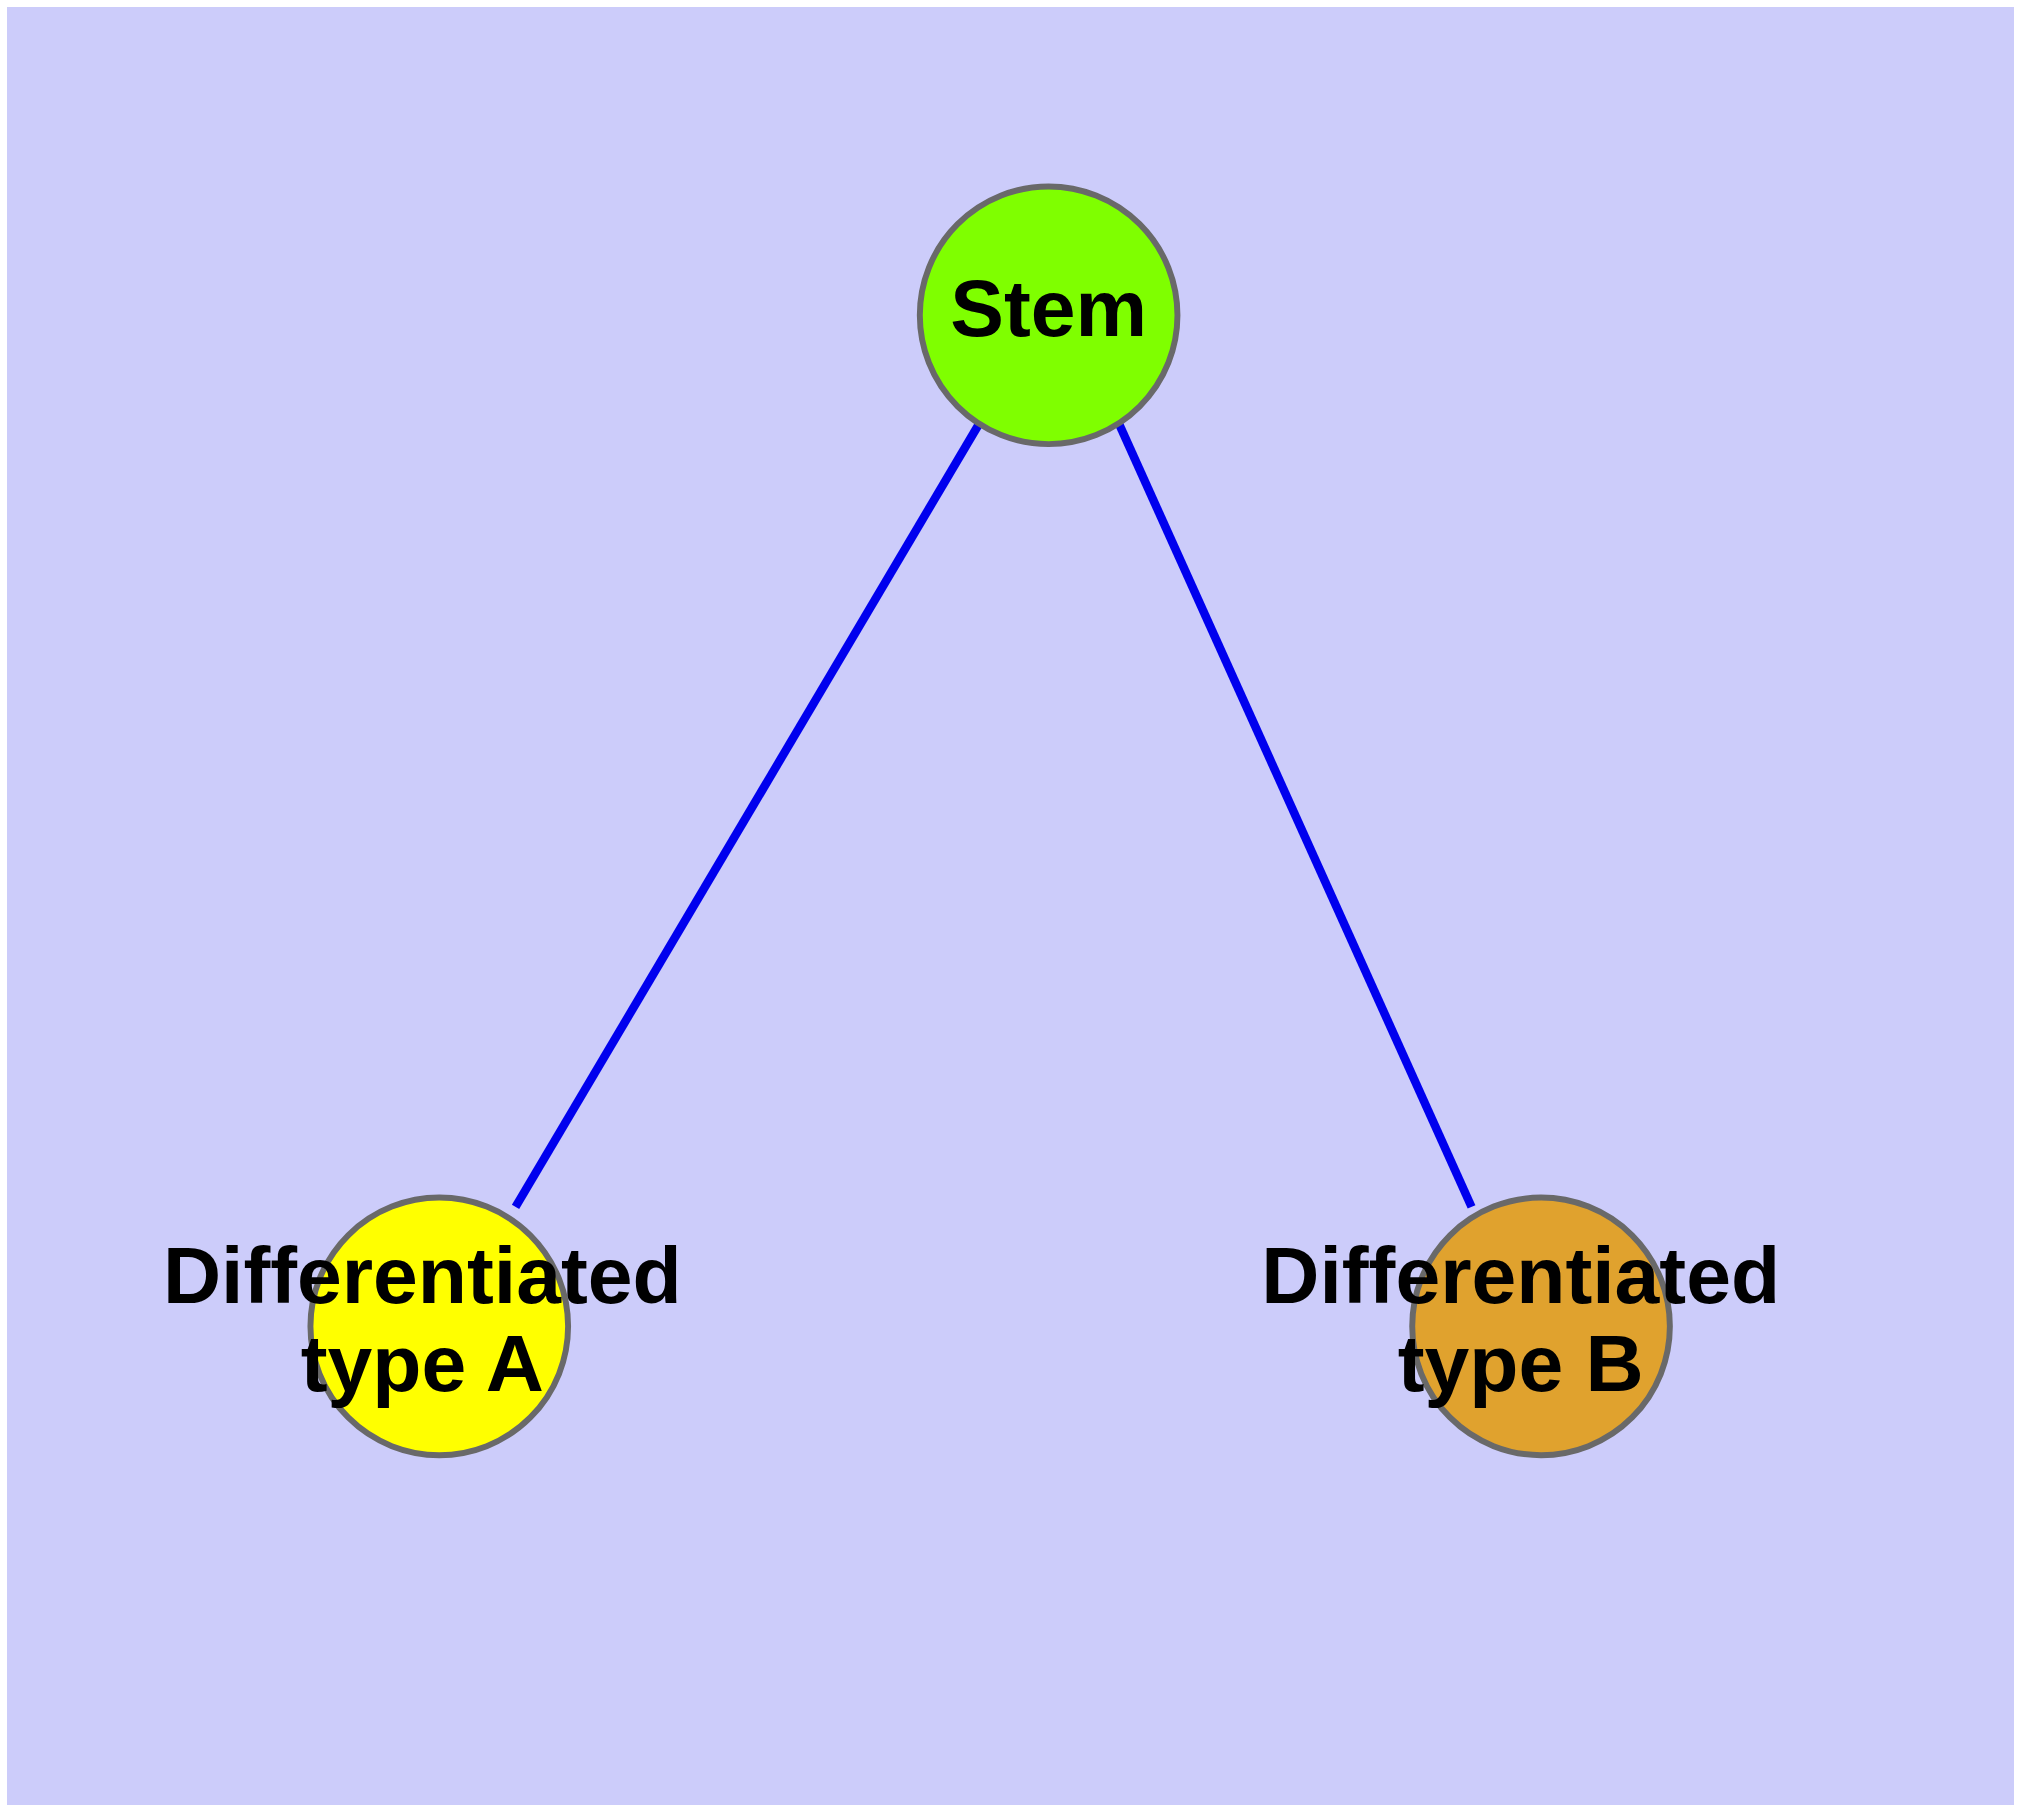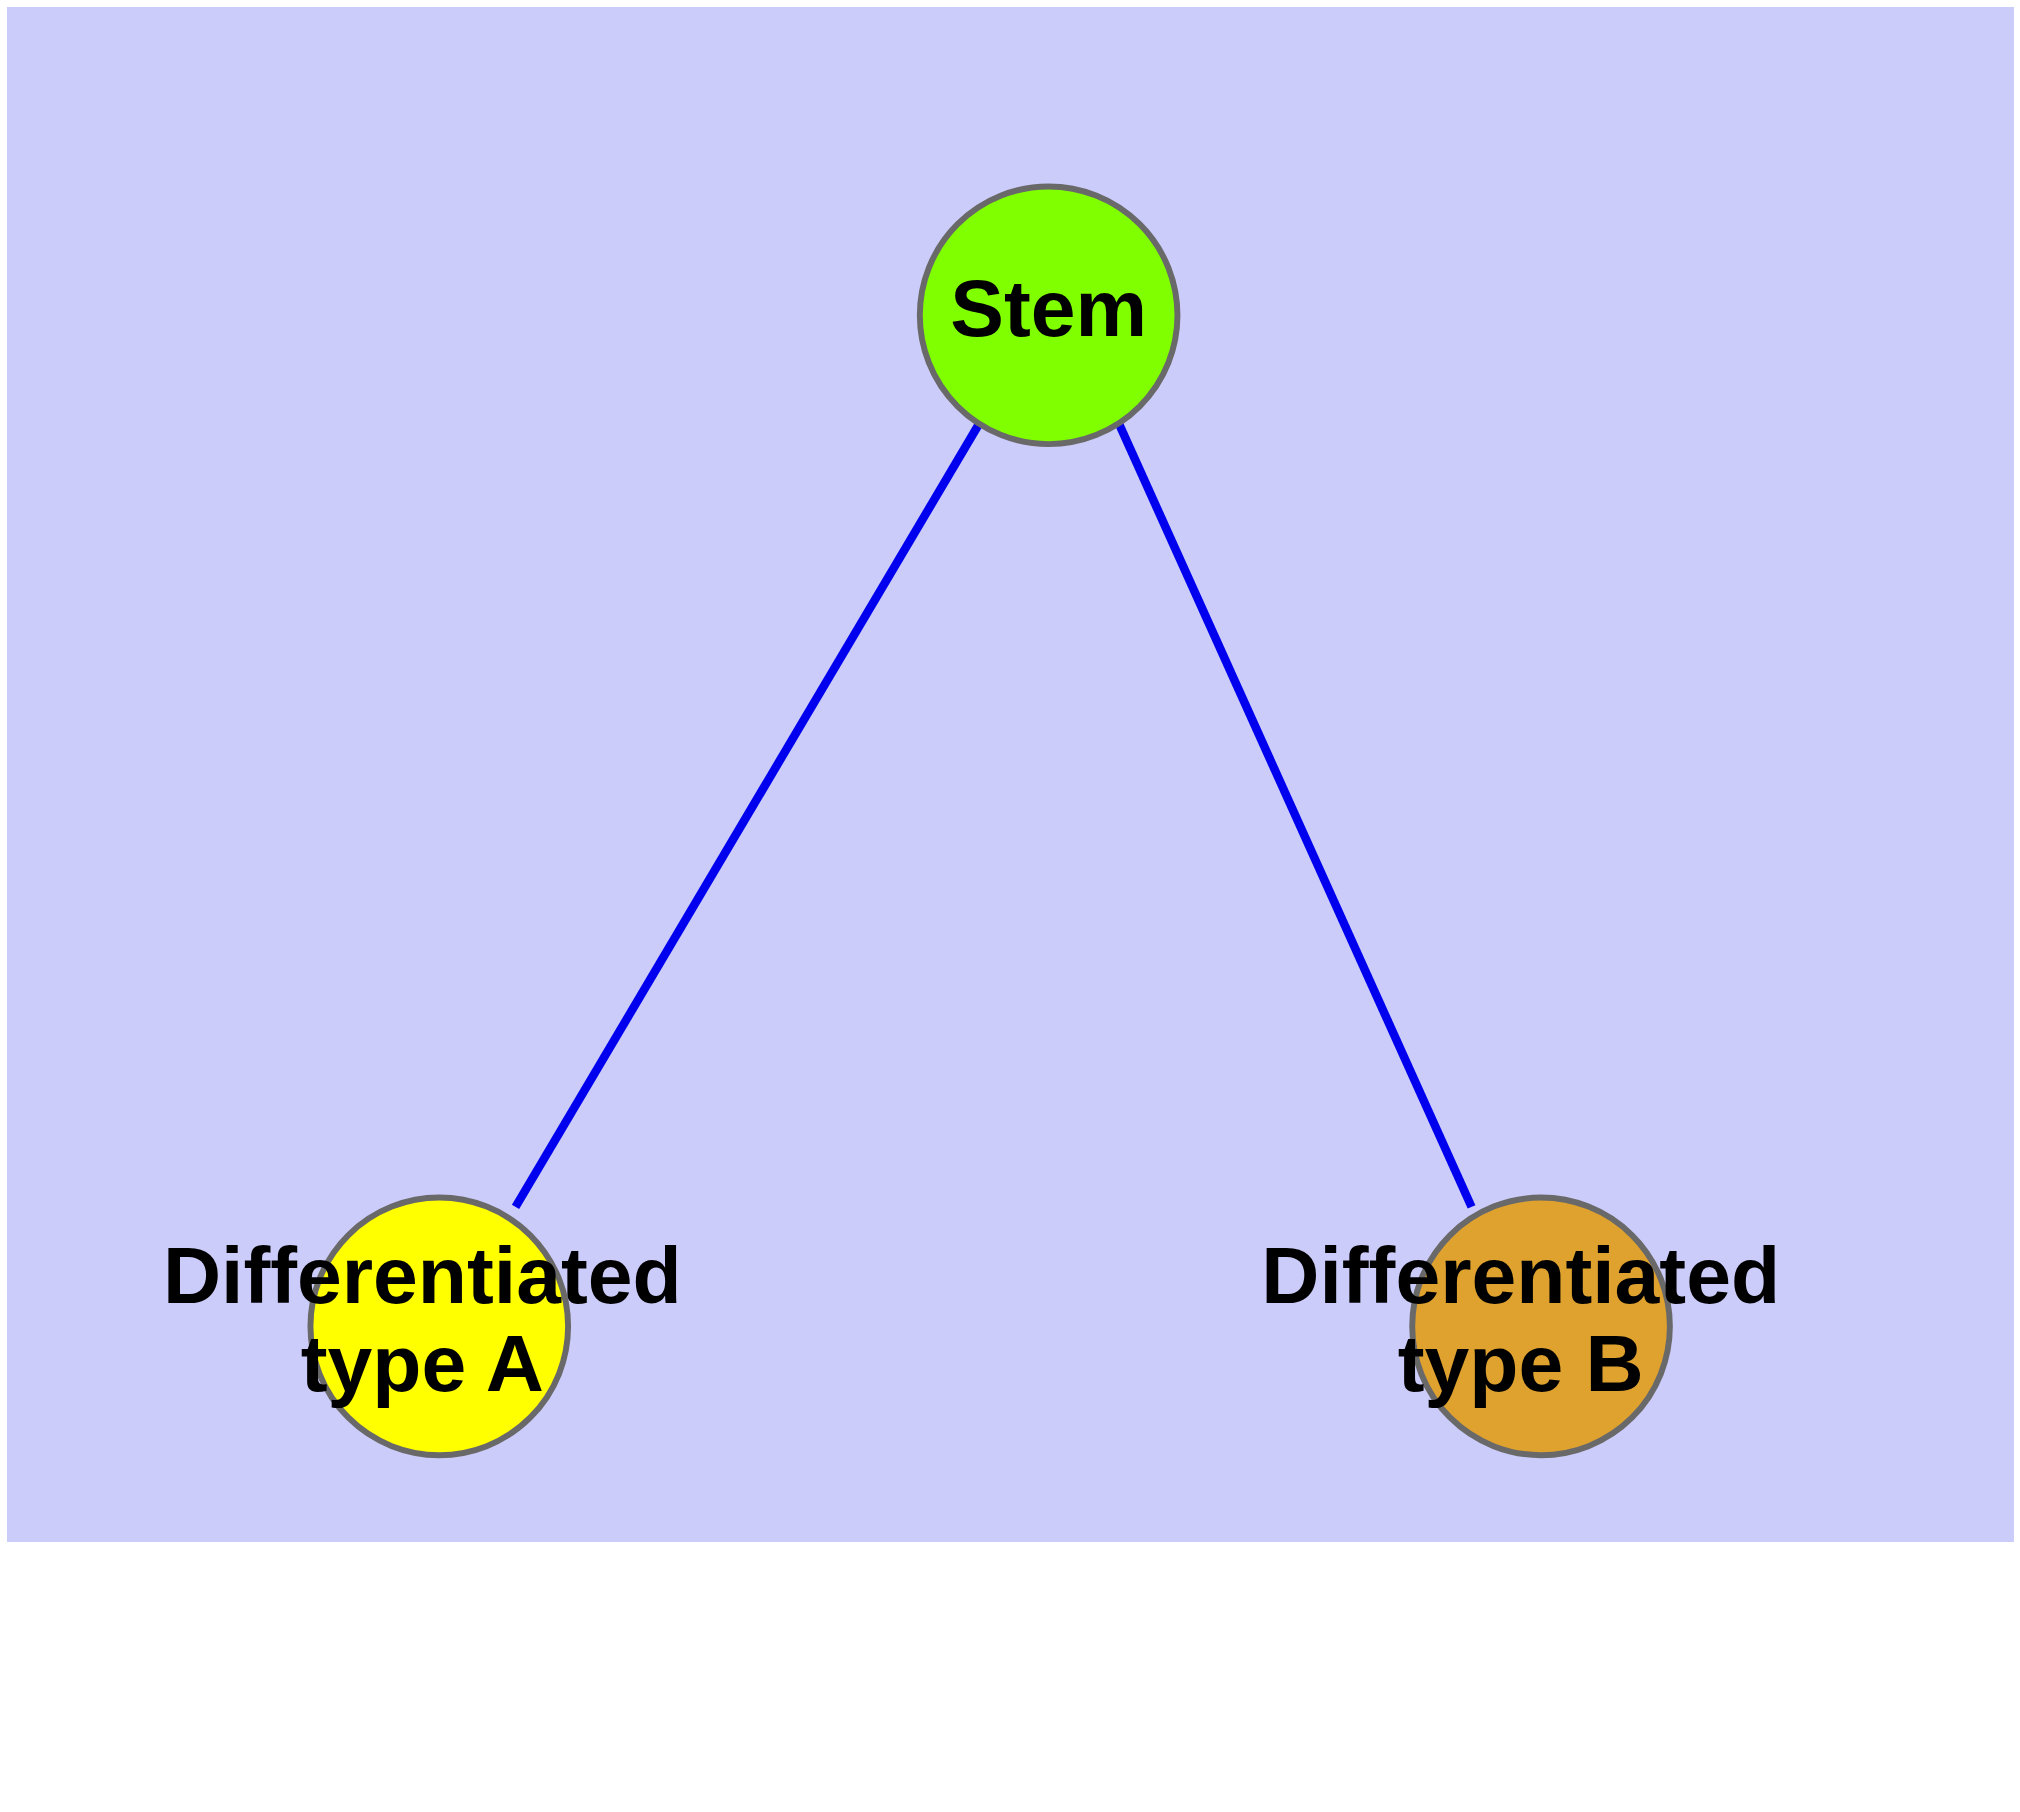--- a/index.html
+++ b/index.html
@@ -4,21 +4,21 @@
 <title>Cell Differentiation Graph</title>
 <style>
   html, body {
     margin: 0;
     padding: 0;
     background: #ffffff;
   }
   #canvas-root {
     position: relative;
     width: 2021px;
-    height: 1542px;
+    height: 1812px;
     background: #ffffff;
     overflow: hidden;
     font-family: "Liberation Sans", "DejaVu Sans", sans-serif;
   }
   #graph-surface {
     position: absolute;
     left: 6.8px;
     top: 6.8px;
     width: 2007px;
     height: 1798px;

